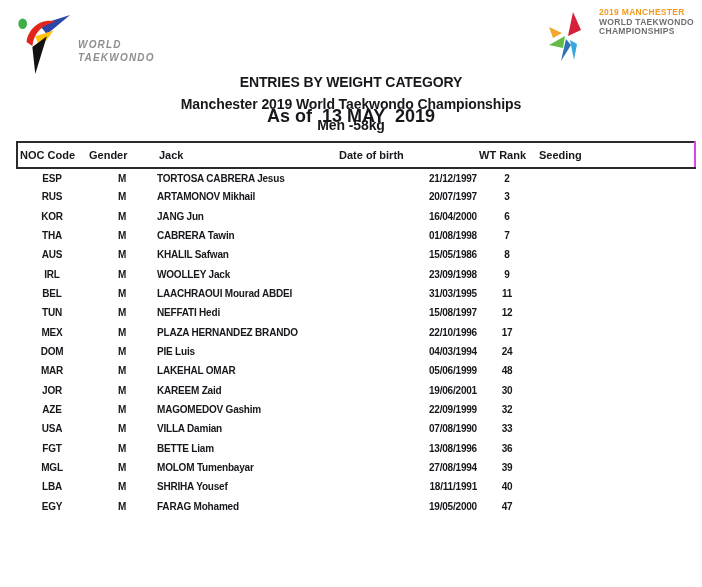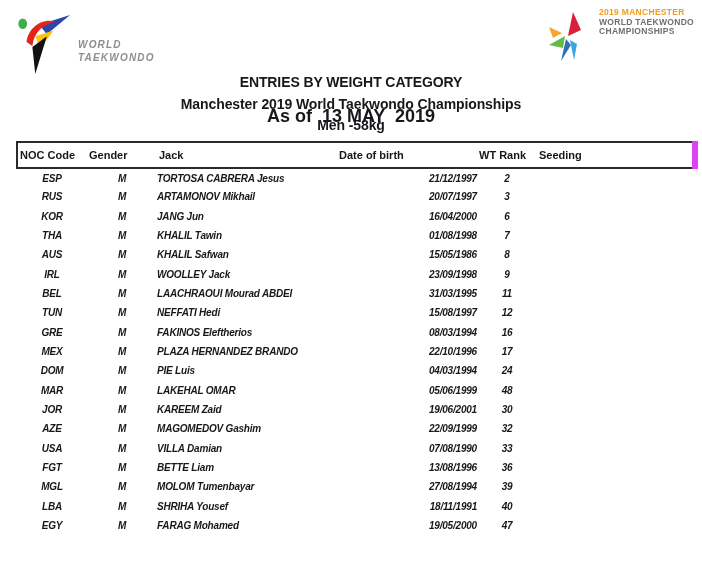--- a/index.html
+++ b/index.html
@@ -26,26 +26,26 @@
   table.entries{
     position:absolute;left:16px;top:141px;width:678px;
     border-collapse:collapse;table-layout:fixed;
   }
   table.entries th{
     font-size:11px;font-weight:bold;text-align:left;height:20px;
     border-top:2px solid #2a2a2a;border-bottom:2px solid #2a2a2a;
     padding:2px;vertical-align:middle;
   }
   table.entries th:first-child{border-left:2px solid #2a2a2a;}
-  table.entries th:last-child{border-right:6px solid #d946ef;}
+  table.entries th:last-child{border-right:2px solid #d946ef;}
   table.entries td{
     font-size:10px;font-weight:bold;padding:0;vertical-align:middle;
     letter-spacing:-0.2px;
   }
-  tbody tr{height:19.33px;font-style:italic;}
+  tbody tr{height:19.33px;}
   .c-noc{width:70px;} .c-gender{width:70px;} .c-name{width:180px;}
   .c-dob{width:140px;} .c-rank{width:60px;} .c-seed{width:158px;}
   th.h-noc,td.d-noc{text-align:center;}
   th.h-gender{text-align:center;} td.d-gender{text-align:center;}
   th.h-name,td.d-name{padding-left:29px;text-align:left;white-space:nowrap;overflow:hidden;}
   th.h-dob,td.d-dob{padding-left:9px;text-align:right;}
   th.h-rank,td.d-rank{text-align:center;}
   th.h-seed,td.d-seed{text-align:center;}
 </style>
 </head>
@@ -127,21 +127,21 @@
     <td class="d-noc">KOR</td>
     <td class="d-gender">M</td>
     <td class="d-name">JANG Jun</td>
     <td class="d-dob">16/04/2000</td>
     <td class="d-rank">6</td>
     <td class="d-seed"></td>
   </tr>
       <tr>
     <td class="d-noc">THA</td>
     <td class="d-gender">M</td>
-    <td class="d-name">KHALIL Tawin</td>
+    <td class="d-name">CABRERA Tawin</td>
     <td class="d-dob">01/08/1998</td>
     <td class="d-rank">7</td>
     <td class="d-seed"></td>
   </tr>
       <tr>
     <td class="d-noc">AUS</td>
     <td class="d-gender">M</td>
     <td class="d-name">KHALIL Safwan</td>
     <td class="d-dob">15/05/1986</td>
     <td class="d-rank">8</td>
@@ -165,28 +165,20 @@
   </tr>
       <tr>
     <td class="d-noc">TUN</td>
     <td class="d-gender">M</td>
     <td class="d-name">NEFFATI Hedi</td>
     <td class="d-dob">15/08/1997</td>
     <td class="d-rank">12</td>
     <td class="d-seed"></td>
   </tr>
       <tr>
-    <td class="d-noc">GRE</td>
-    <td class="d-gender">M</td>
-    <td class="d-name">FAKINOS Eleftherios</td>
-    <td class="d-dob">08/03/1994</td>
-    <td class="d-rank">16</td>
-    <td class="d-seed"></td>
-  </tr>
-      <tr>
     <td class="d-noc">MEX</td>
     <td class="d-gender">M</td>
     <td class="d-name">PLAZA HERNANDEZ BRANDO</td>
     <td class="d-dob">22/10/1996</td>
     <td class="d-rank">17</td>
     <td class="d-seed"></td>
   </tr>
       <tr>
     <td class="d-noc">DOM</td>
     <td class="d-gender">M</td>

